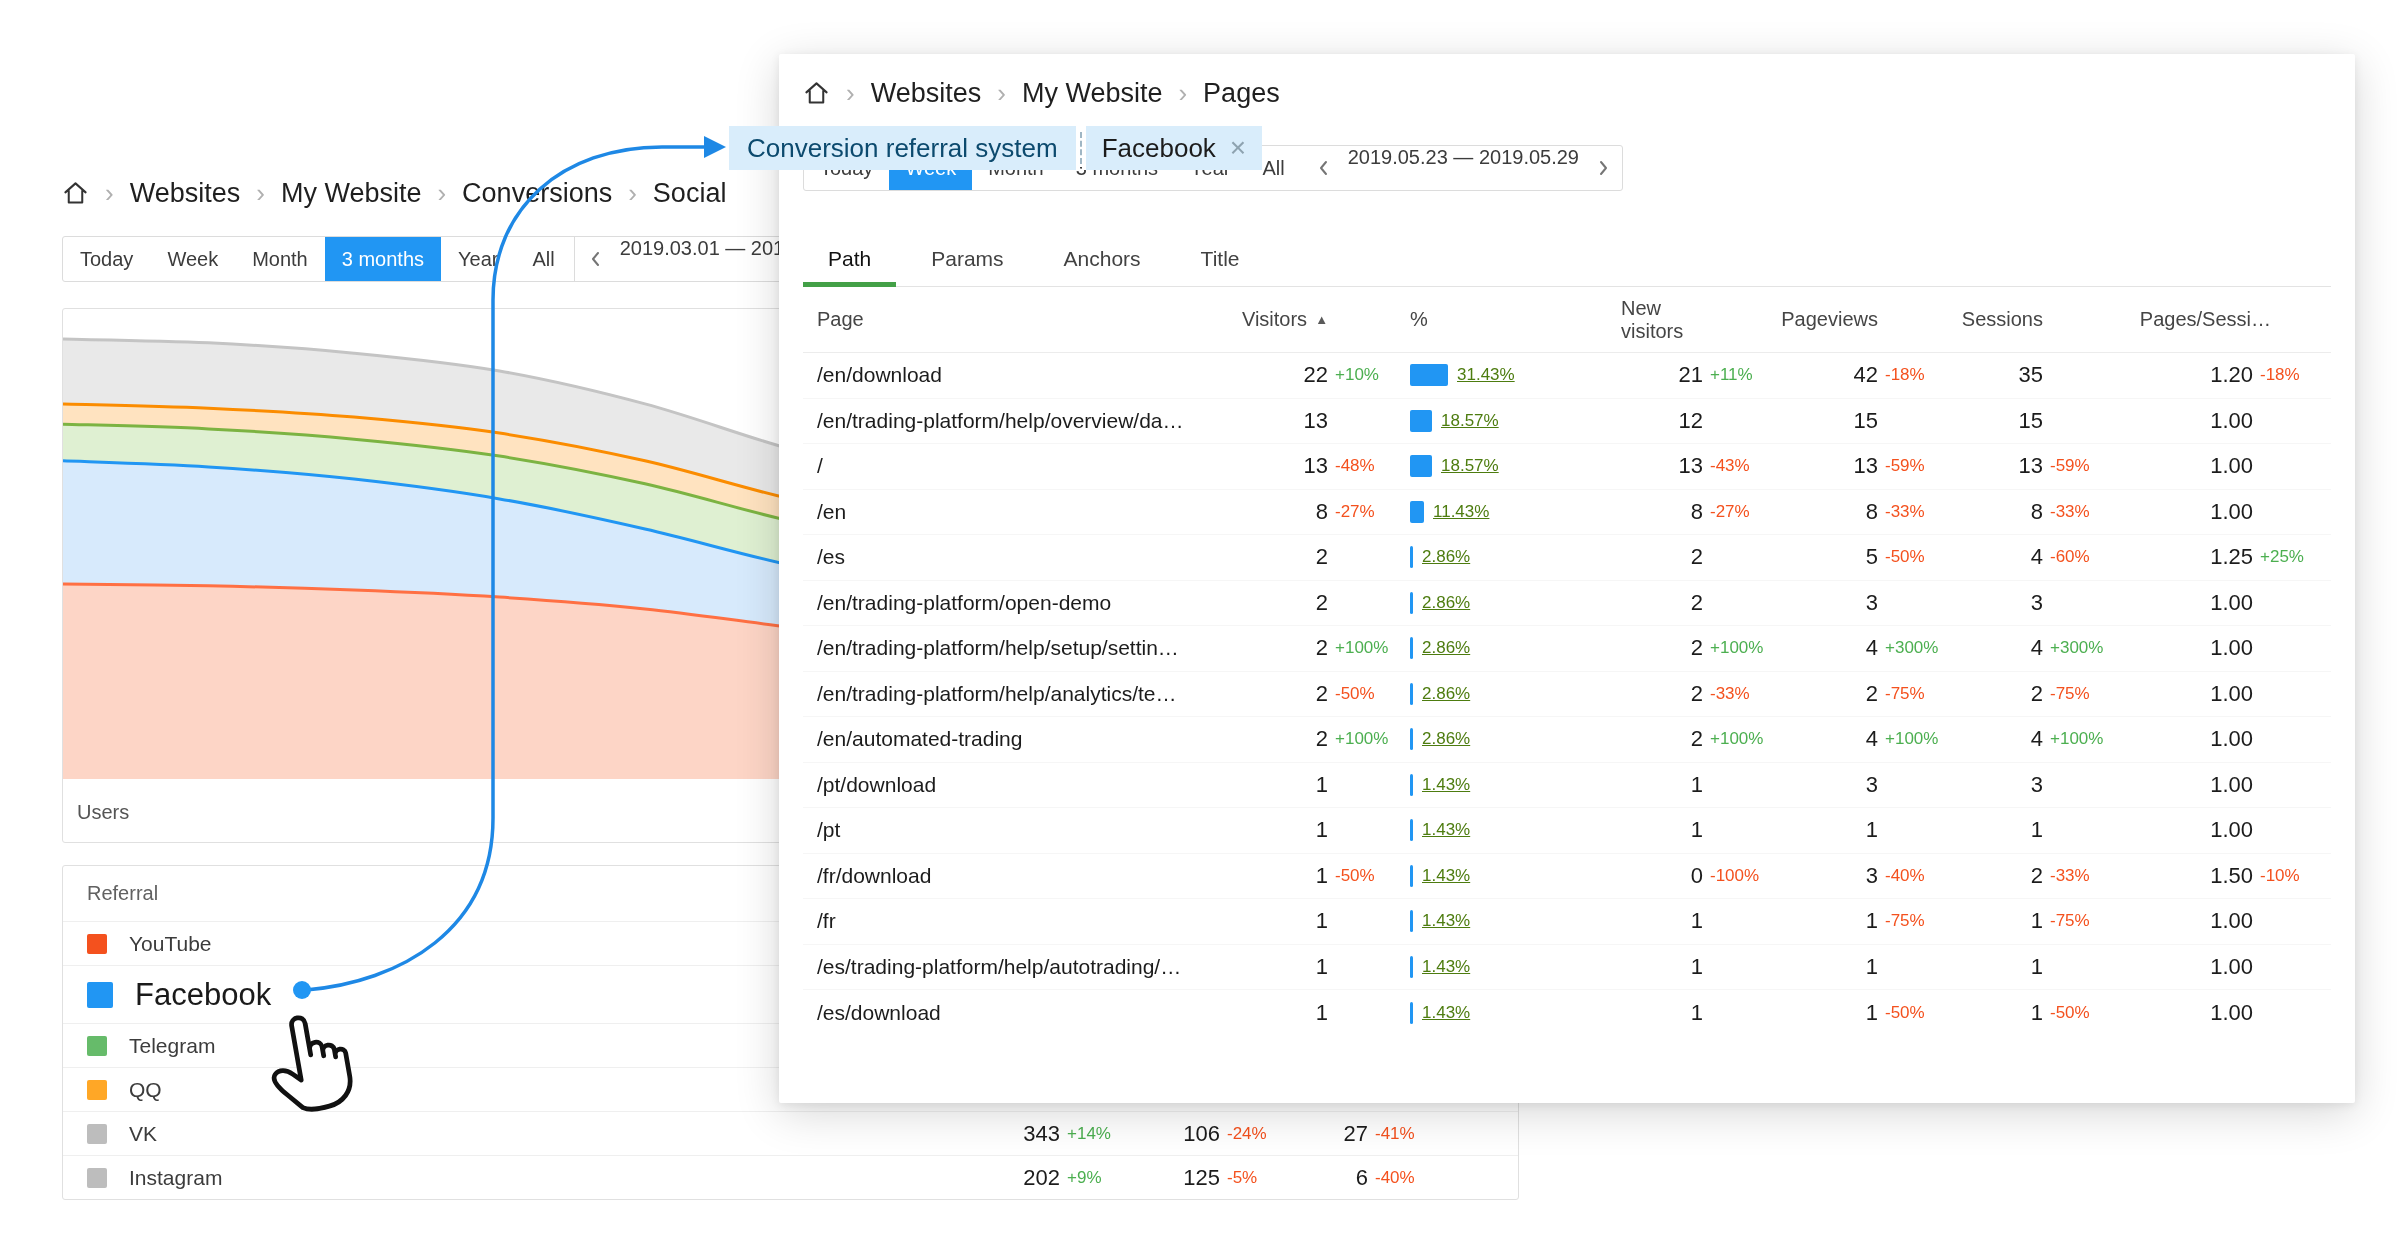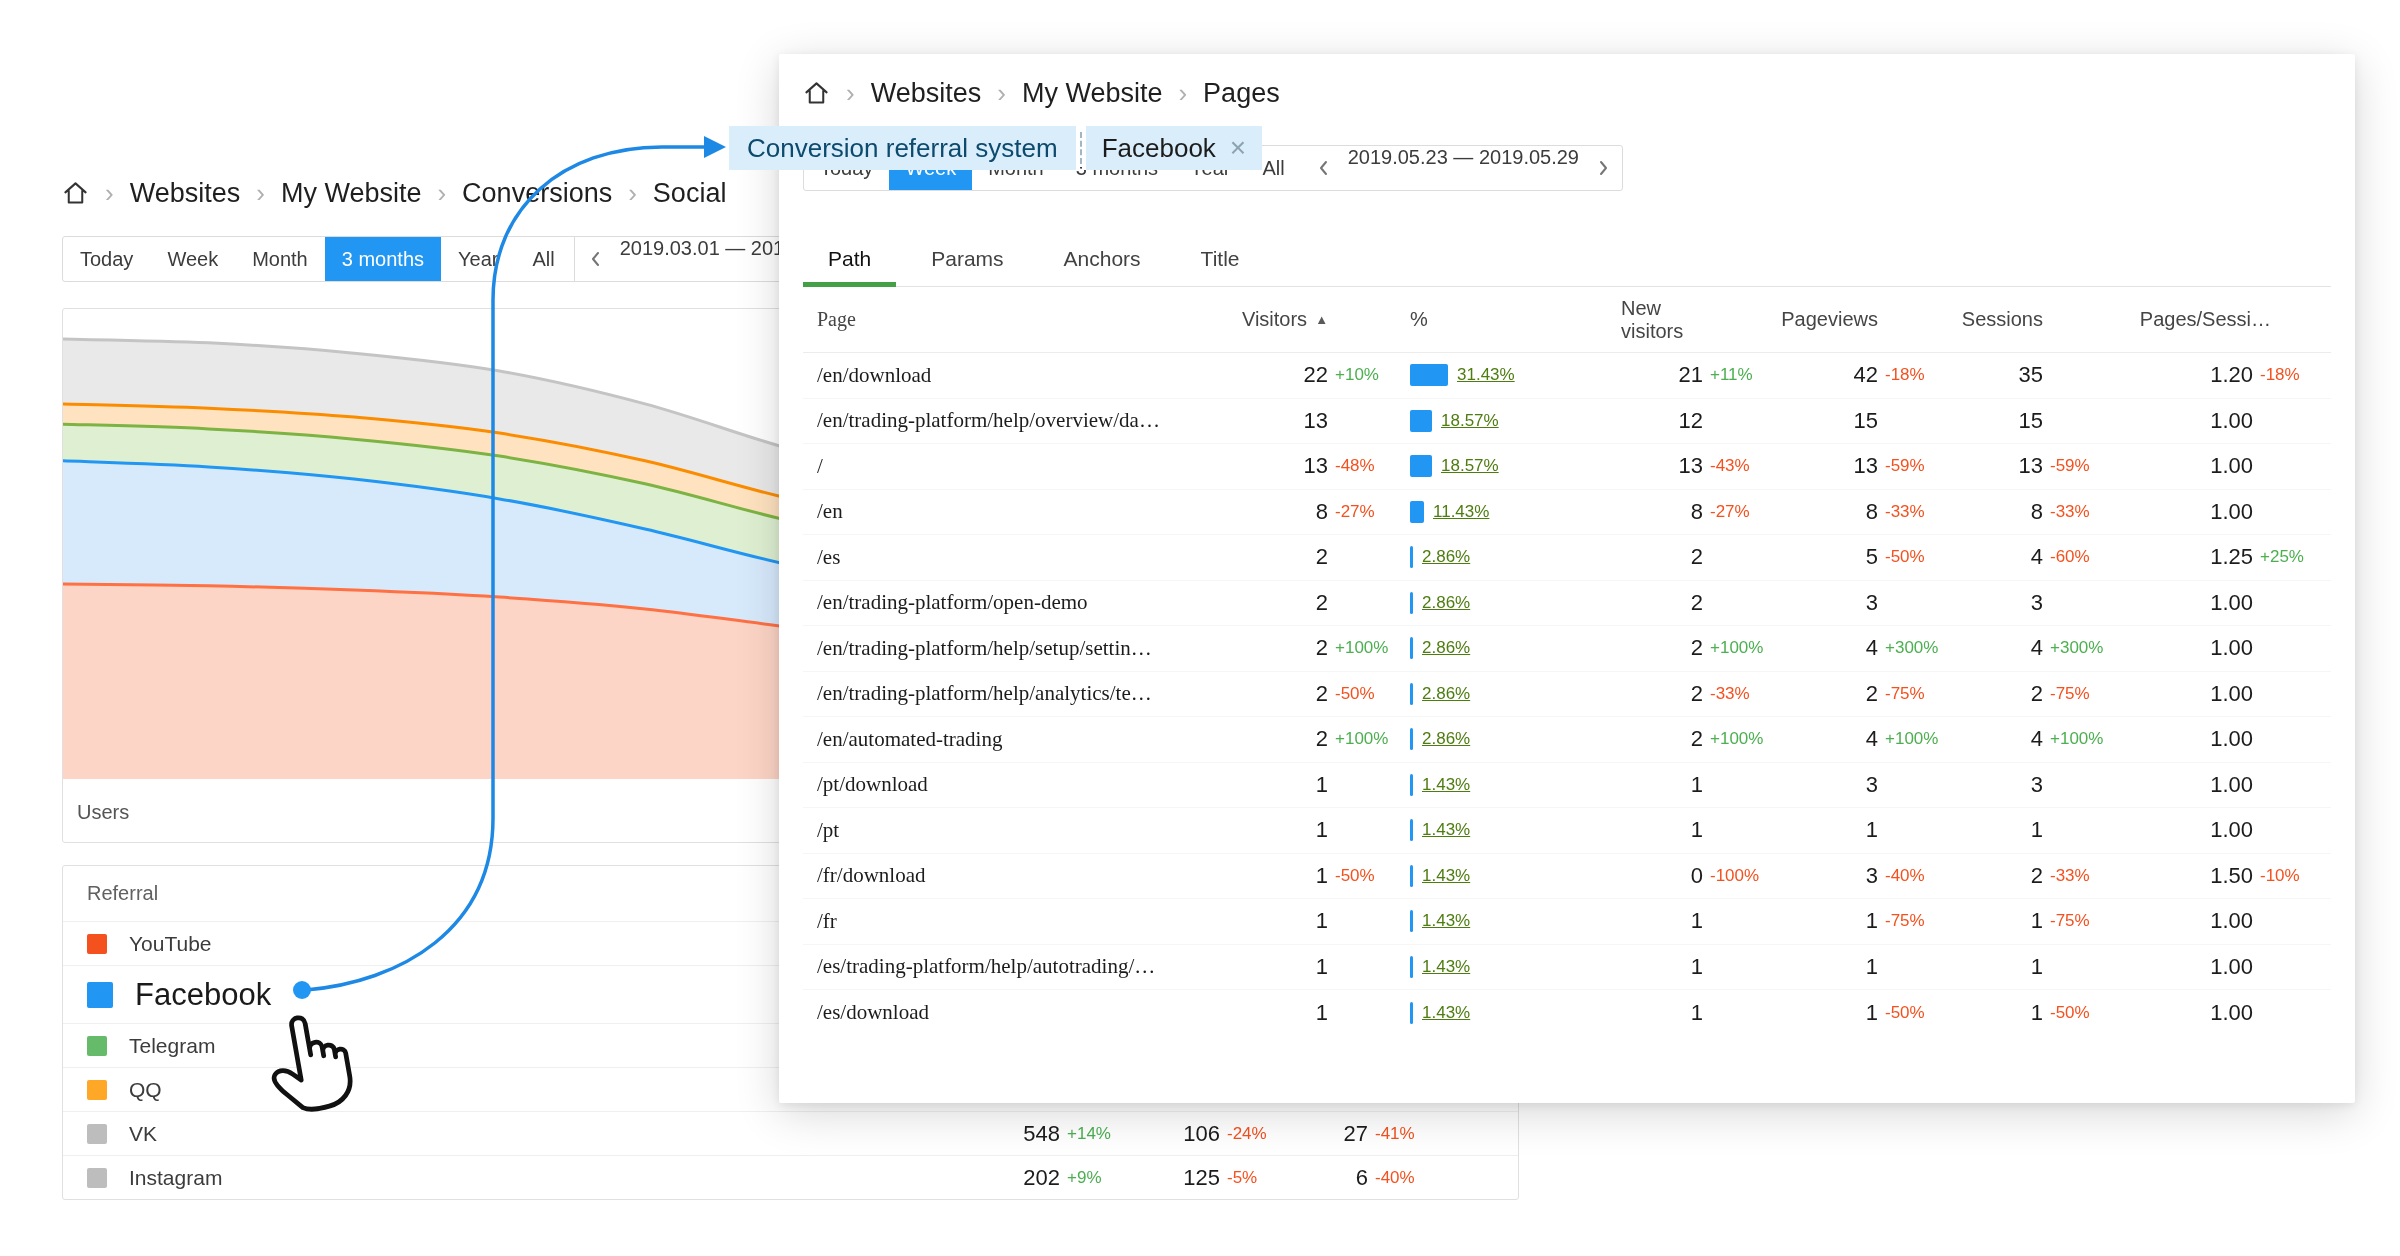--- a/index.html
+++ b/index.html
@@ -79,21 +79,21 @@
     height: 5px; background: #43a047; }
 
   .thead { display: flex; align-items: center; height: 66px; border-bottom: 1px solid #ececec; }
   .hcell { display: flex; align-items: center; font-size: 20px; color: #454545; cursor: pointer; }
   .hcell .sort { font-size: 13px; color: #5a5a5a; margin-left: 8px; }
   .trow { display: flex; align-items: center; height: 45.5px; border-bottom: 1px solid #f6f6f6; cursor: pointer; }
   .trow:last-child { border-bottom: none; }
   .cell.page-cell { font-size: 21px; color: #1c1c1c; padding-left: 14px;
     overflow: hidden; white-space: nowrap; text-overflow: ellipsis; }
 
-  .col0 { flex: 1 1 auto; min-width: 0; font-family: Liberation Serif, serif; }
+  .col0 { flex: 1 1 auto; min-width: 0; }
   .col1 { width: 165px; flex: none; }
   .col2 { width: 215px; flex: none; }
   .col3 { width: 160px; flex: none; }
   .col4 { width: 175px; flex: none; }
   .col5 { width: 165px; flex: none; }
   .col6 { width: 210px; flex: none; }
   .hcell.col0 { padding-left: 14px; }
   .hcell.col1, .hcell.col3, .hcell.col4, .hcell.col5, .hcell.col6 { justify-content: flex-end; padding-right: 78px; }
   .hcell.col6 { padding-right: 60px; }
   .hcell.col2 { padding-left: 4px; }
@@ -182,21 +182,21 @@
         <div class="rrow">
           <span class="swatch" style="background: rgb(255, 167, 38);"></span>
           <span class="rlabel">QQ</span>
           <div class="rvals"></div>
         </div>
         <div class="rrow">
           <span class="swatch" style="background: rgb(189, 189, 189);"></span>
           <span class="rlabel">VK</span>
           <div class="rvals">
             <div class="cell num-cell rv0">
-              <span class="num">548</span>
+              <span class="num">343</span>
               <span class="delta up">+14%</span>
             </div>
             <div class="cell num-cell rv1">
               <span class="num">106</span>
               <span class="delta down">-24%</span>
             </div>
             <div class="cell num-cell rv2">
               <span class="num">27</span>
               <span class="delta down">-41%</span>
             </div>

